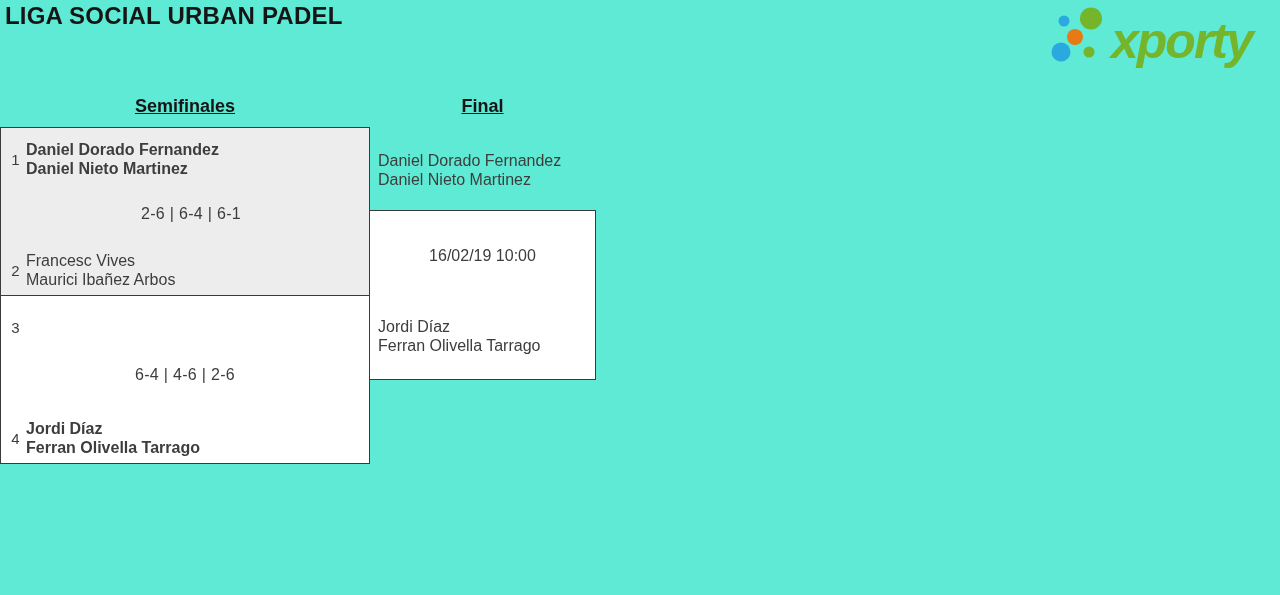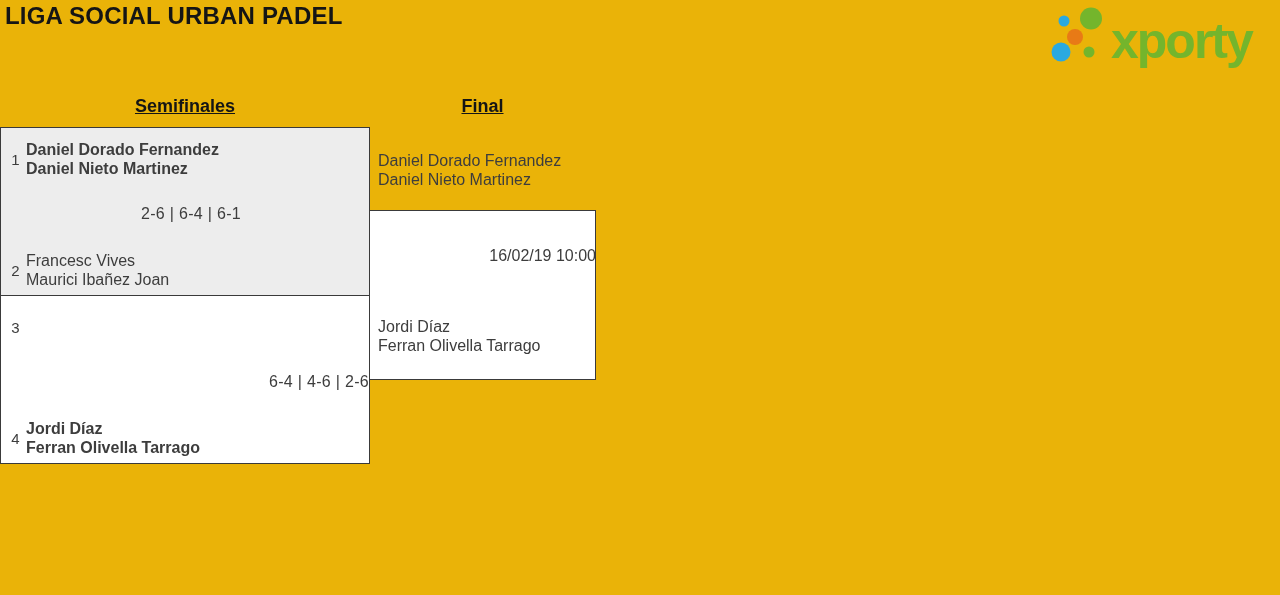--- a/index.html
+++ b/index.html
@@ -1,24 +1,24 @@
 <!DOCTYPE html>
 <html><head>
 <meta charset="utf-8">
 <style>
   html,body{margin:0;padding:0;background:#fff;}
   .canvas{
-    position:relative;width:1280px;height:595px;background:#eab308;
+    position:relative;width:1280px;height:595px;background:#5eead4;
     font-family:"Liberation Sans",sans-serif;color:#3d3d3d;overflow:hidden;
   }
   .title{
     position:absolute;left:5px;top:2px;font-size:24px;line-height:28px;
     font-weight:700;color:#151515;letter-spacing:.2px;
   }
-  .logo{position:absolute;top:2px;right:3px;width:230px;height:72px;display:block;text-decoration:none;}
+  .logo{position:absolute;top:2px;right:3px;width:230px;height:72px;display:block;text-decoration:none;font-style:italic;}
   .col-header{
     position:absolute;top:96px;font-size:18px;font-weight:700;color:#151515;text-align:center;
   }
   .col-header.semis{left:0;width:370px;text-decoration:underline;}
   .col-header.final{left:369px;width:227px;text-decoration:underline;}
   .match{
     position:absolute;left:0;width:370px;height:169px;
     border:1px solid #3a3a3a;box-sizing:border-box;background:#ffffff;
   }
   .match.highlight{background:#ededed;}
@@ -37,21 +37,21 @@
     font-size:16px;line-height:19px;color:#3d3d3d;letter-spacing:.3px;
   }
   .final-box{
     position:absolute;left:369px;top:210px;width:227px;height:170px;
     border:1px solid #3a3a3a;box-sizing:border-box;background:#ffffff;
   }
   .final-team{
     position:absolute;left:378px;font-size:16px;line-height:19px;color:#3d3d3d;
   }
   .final-date{
-    position:absolute;left:369px;width:227px;top:246px;text-align:right;
+    position:absolute;left:369px;width:227px;top:246px;text-align:center;
     font-size:16px;line-height:19px;color:#3d3d3d;
   }
 </style>
 </head>
 <body>
 
 <div class="canvas">
 
   <div class="title">
     <div>LIGA SOCIAL URBAN PADEL</div>
@@ -79,30 +79,30 @@
       <div class="players winner">
         <div>Daniel Dorado Fernandez</div>
         <div>Daniel Nieto Martinez</div>
       </div>
     </div>
     <div class="score" style="top:76px;margin-left:12px;">2-6 | 6-4 | 6-1</div>
     <div class="team-row" style="top:123px;">
       <span class="seed">2</span>
       <div class="players">
         <div>Francesc Vives</div>
-        <div>Maurici Ibañez Joan</div>
+        <div>Maurici Ibañez Arbos</div>
       </div>
     </div>
   </div>
 
   <div class="match" style="top:295px;">
     <div class="team-row" style="top:12px;">
       <span class="seed">3</span>
     </div>
-    <div class="score" style="top:76px;text-align:right;">6-4 | 4-6 | 2-6</div>
+    <div class="score" style="top:69px;">6-4 | 4-6 | 2-6</div>
     <div class="team-row" style="top:123px;">
       <span class="seed">4</span>
       <div class="players winner">
         <div>Jordi Díaz</div>
         <div>Ferran Olivella Tarrago</div>
       </div>
     </div>
   </div>
 
   <div class="final-box"></div>

